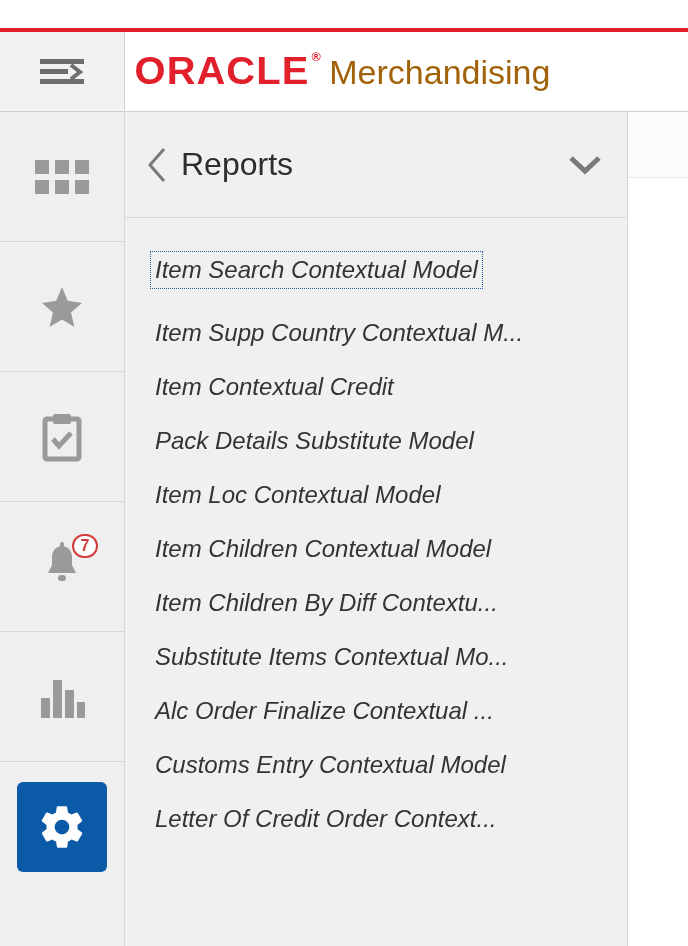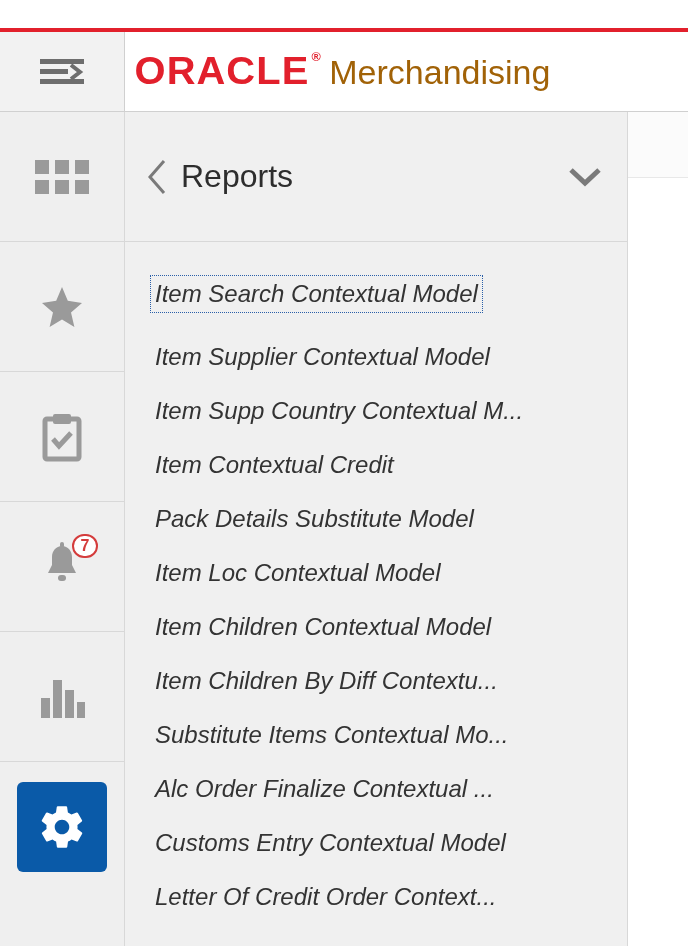--- a/index.html
+++ b/index.html
@@ -132,21 +132,21 @@
   .bars-svg rect { fill: #9a9a9a; }
   .gear-svg { fill: #fff; }
   .panel {
     width: 503px;
     background: #f0f0f0;
     border-right: 1px solid #d8d8d8;
     display: flex;
     flex-direction: column;
   }
   .panel-header {
-    height: 130px;
+    height: 106px;
     border-bottom: 1px solid #d8d8d8;
     display: flex;
     align-items: center;
     padding: 0 22px 0 14px;
   }
   .panel-back {
     width: 36px;
     display: flex;
     align-items: center;
     justify-content: center;
@@ -284,21 +284,20 @@
       </div>
       <div class="panel-title">Reports</div>
       <div class="panel-collapse">
         <svg width="36" height="22" viewBox="0 0 36 22">
           <polyline points="4,4 18,17 32,4" fill="none" stroke="#7a7a7a" stroke-width="5"></polyline>
         </svg>
       </div>
     </div>
     <div class="panel-list">
       <span class="list-item selected">Item Search Contextual Model</span>
-      <div class="list-item">Item Supplier Contextual Model</div>
       <div class="list-item">Item Supp Country Contextual M...</div>
       <div class="list-item">Item Contextual Credit</div>
       <div class="list-item">Pack Details Substitute Model</div>
       <div class="list-item">Item Loc Contextual Model</div>
       <div class="list-item">Item Children Contextual Model</div>
       <div class="list-item">Item Children By Diff Contextu...</div>
       <div class="list-item">Substitute Items Contextual Mo...</div>
       <div class="list-item">Alc Order Finalize Contextual ...</div>
       <div class="list-item">Customs Entry Contextual Model</div>
       <div class="list-item">Letter Of Credit Order Context...</div>

